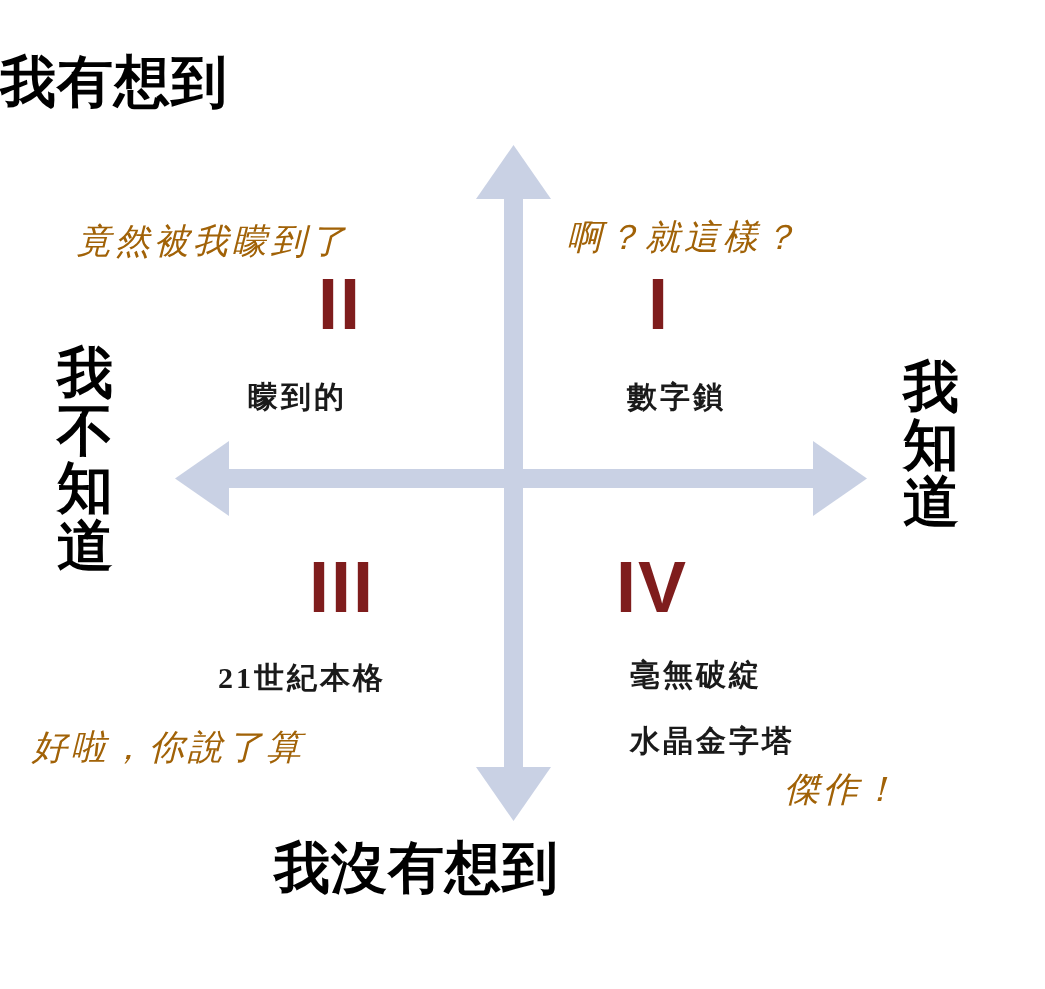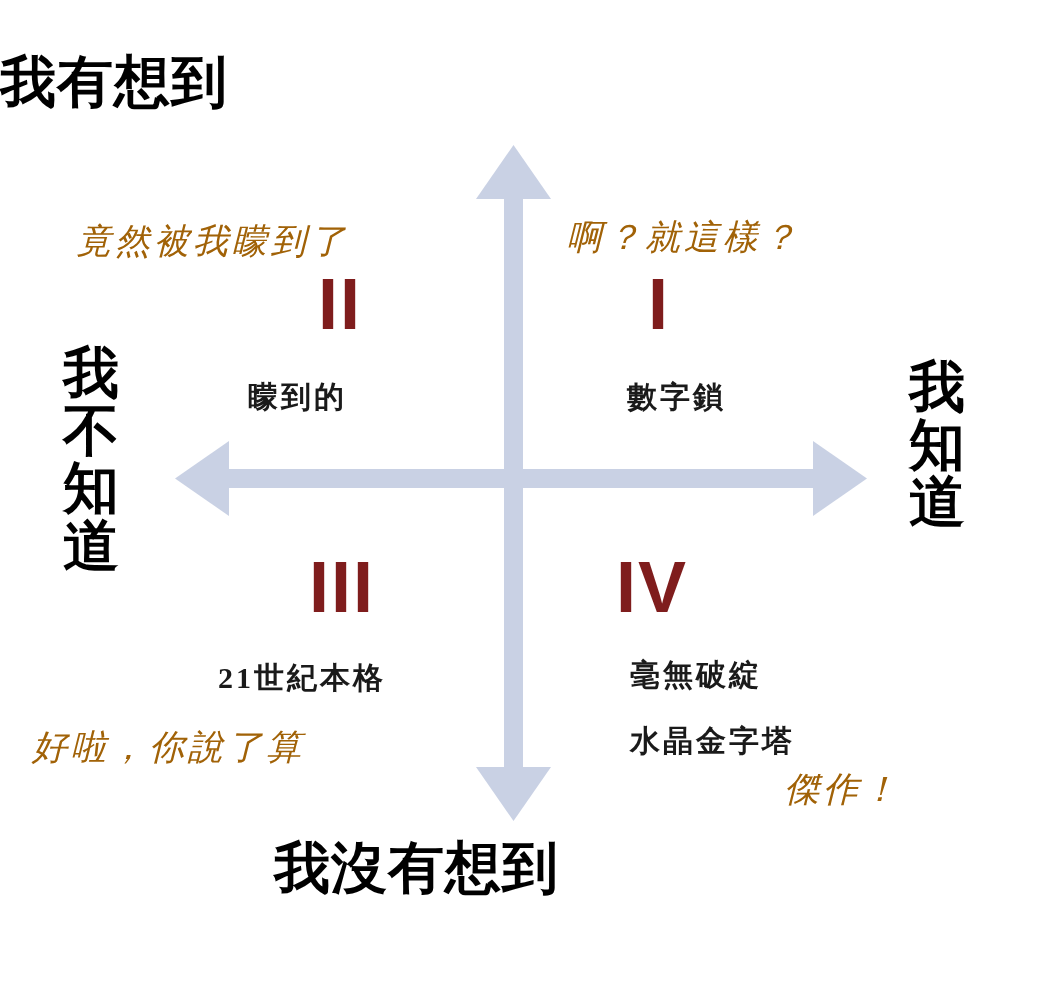--- a/index.html
+++ b/index.html
@@ -50,21 +50,21 @@
     text-align: center;
   }
   .axis-label-vertical {
     position: absolute;
     color: #000000;
     font-family: "Liberation Sans", "DejaVu Sans", sans-serif;
     font-weight: bold;
     font-size: 56px;
     line-height: 1.03;
     width: 62px;
-    text-align: right;
+    text-align: left;
     word-break: break-all;
   }
   #label-left {
     left: 57px;
     top: 344px;
   }
   #label-right {
     left: 903px;
     top: 358px;
   }

